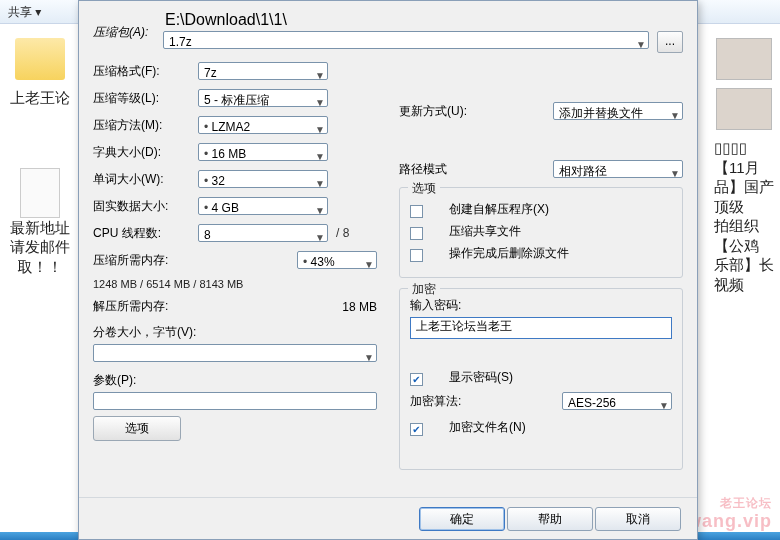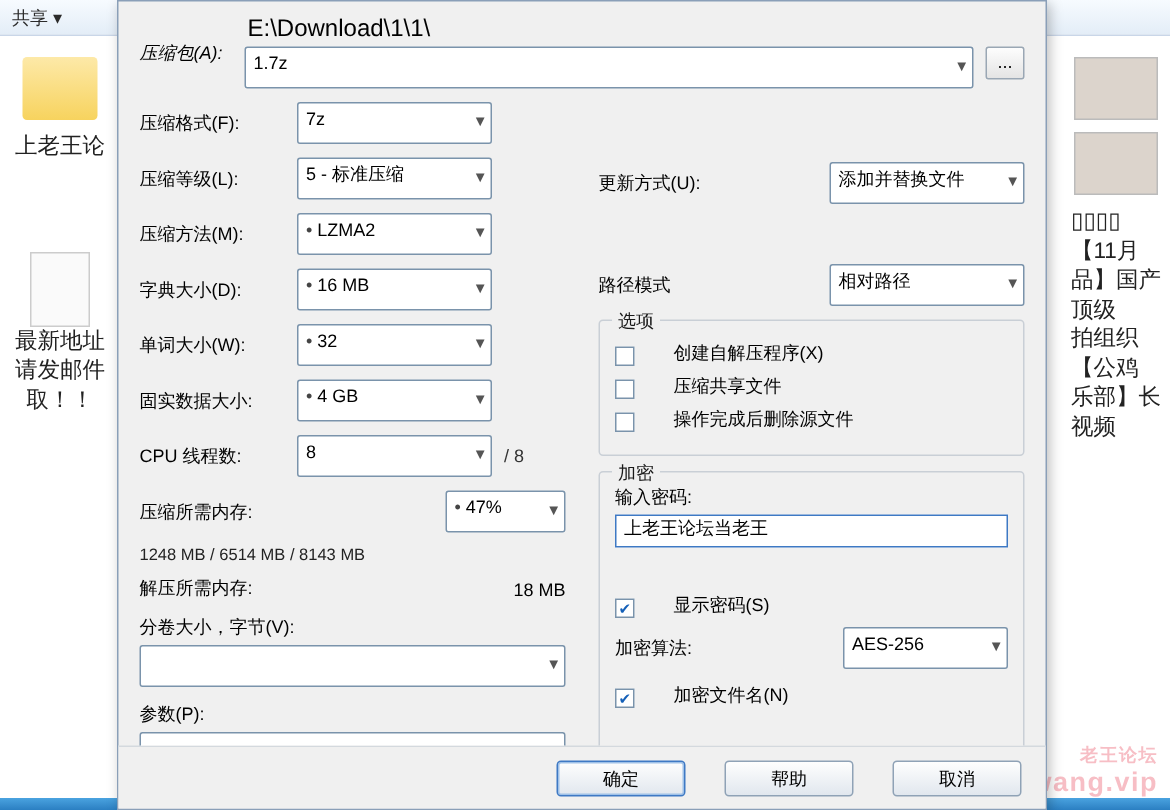--- a/index.html
+++ b/index.html
@@ -15,21 +15,21 @@
     position:absolute; left:78px; top:0; width:620px; height:540px;
     background:#f0f0f0; border:1px solid #8a9fb8; box-shadow:2px 2px 8px rgba(0,0,0,.25);
     display:flex; flex-direction:column;
   }
   .dlg-body { flex:1; padding:10px 14px 6px 14px; overflow:hidden; }
   .row { display:flex; align-items:center; margin-bottom:9px; }
   .lbl { width:90px; color:#000; }
   .path-row .lbl { width:70px;font-style:italic;}
   .path-text { font-size:16px; padding:0 0 2px 2px;}
   .combo, .textfield {
-    background:#fff; border:1px solid #7a93ab; height:28px; line-height:20px;
+    background:#fff; border:1px solid #7a93ab; height:18px; line-height:20px;
     padding:0 18px 0 5px; position:relative; border-radius:2px;
   }
   .combo.wide { flex:1; }
   .combo .arrow, select.arrow-like { position:absolute; right:2px; top:3px; font-size:10px; color:#555;}
   .dirty-dot::before{content:"• "; color:#444;}
   .browse-btn {
     width:26px; height:22px; margin-left:8px; background:linear-gradient(#fdfdfd,#e4e4e4);
     border:1px solid #9aa7b4; border-radius:2px; text-align:center; line-height:18px;
   }
   .cols { display:flex; gap:22px; margin-top:6px;}
@@ -47,21 +47,21 @@
   .chk { width:13px; height:13px; border:1px solid #7a93ab; background:#fff; margin-right:6px; display:inline-flex; align-items:center; justify-content:center; font-size:10px; color:#1560b8;}
   .pw-field { width:100%; border:1px solid #3e79c4; background:#fff; height:22px; padding:0 5px; margin-top:3px;}
   .rcombo { width:150px; margin-left:auto;}
   .right-row { display:flex; align-items:center; margin-bottom:9px;margin-top:40px;}
   .right-row .lbl { width:90px;}
   .textfield.full { width:100%;}
   .opt-btn {
     width:88px; height:25px; background:linear-gradient(#fdfdfd,#e2e2e2);
     border:1px solid #9aa7b4; border-radius:3px; text-align:center; line-height:23px; margin-top:6px;
   }
-  .dlg-footer { height:42px; border-top:1px solid #d4d9de; background:#f0f0f0; display:flex; justify-content:flex-end; align-items:center; gap:26px; padding:0 16px;}
+  .dlg-footer { height:42px; border-top:1px solid #d4d9de; background:#f0f0f0; display:flex; justify-content:flex-end; align-items:center; gap:2px; padding:0 16px;}
   .btn {
     min-width:86px; height:24px; background:linear-gradient(#fefefe,#e1e7ee);
     border:1px solid #8fa2b6; border-radius:3px; text-align:center; line-height:22px;
   }
   .btn.primary { border-color:#3e79c4; box-shadow:0 0 0 1px #9fc1e8 inset;}
   .watermark { position:absolute; right:8px; bottom:10px; font-size:28px; font-weight:bold; color:rgba(231,70,90,.35); letter-spacing:1px; text-align:right; line-height:1;}
   .watermark .sub{ font-size:18px; display:block;}
   .taskbar { position:absolute; left:0; right:0; bottom:0; height:8px; background:linear-gradient(#4aa3e0,#2b7fc2);}
 </style>
 </head>
@@ -149,21 +149,21 @@
           </div>
 
         <div class="row">
             <div class="lbl">CPU 线程数:</div>
           <div class="combo"><span>8</span><span class="arrow">▼</span></div>
           <span class="suffix">/ 8</span>
           </div>
 
         <div class="row">
             <div class="lbl">压缩所需内存:</div>
-          <div class="combo" style="width:80px;margin-left:auto"><span class="dirty-dot">47%</span><span class="arrow">▼</span></div>
+          <div class="combo" style="width:80px;margin-left:auto"><span class="dirty-dot">43%</span><span class="arrow">▼</span></div>
           </div>
         <div class="mem-line">1248 MB / 6514 MB / 8143 MB</div>
 
         <div class="row">
             <div class="lbl">解压所需内存:</div>
           <span style="margin-left:auto">18 MB</span>
           </div>
 
         <div style="margin-top:4px">分卷大小，字节(V):</div>
         <div class="combo" style="width:100%;margin-top:3px">

